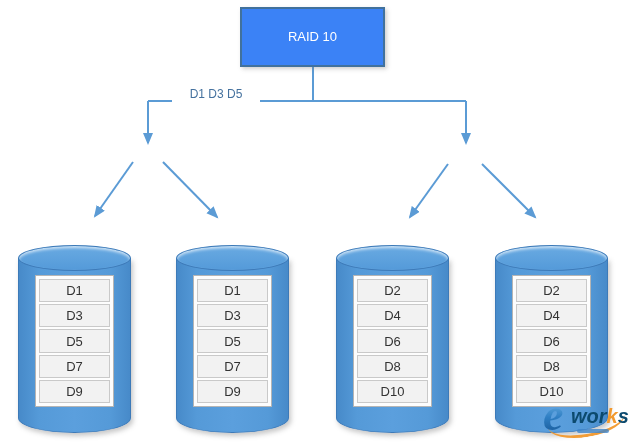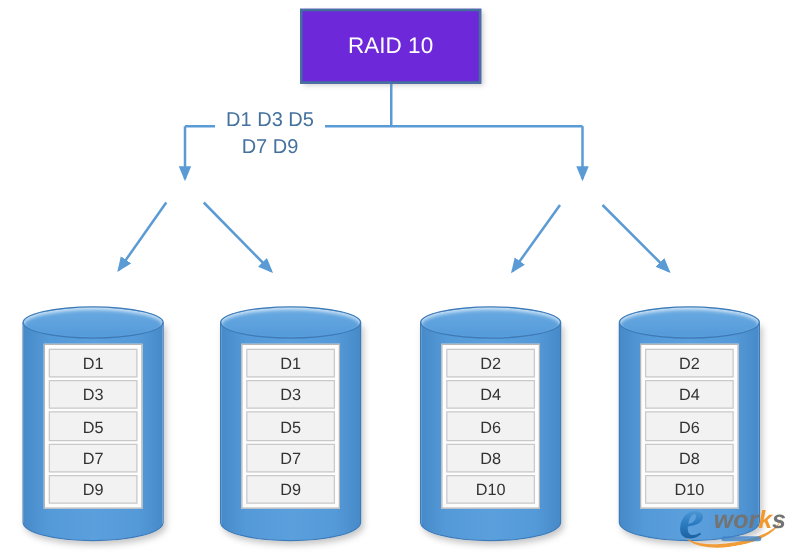--- a/index.html
+++ b/index.html
@@ -9,29 +9,29 @@
     font-family:"Liberation Sans", sans-serif;
   }
   .stage{position:absolute;inset:0;width:635px;height:445px;}
 
   
   svg.connectors{position:absolute;left:0;top:0;z-index:1;}
 
   
   .controller{
     position:absolute;left:240px;top:7px;width:145px;height:60px;z-index:2;
-    background:#6d28d9;border:2px solid #41719c;box-sizing:border-box;
+    background:#3b82f6;border:2px solid #41719c;box-sizing:border-box;
     color:#ffffff;display:flex;flex-direction:column;align-items:center;justify-content:center;
-    font-size:18px;line-height:1.55;box-shadow:2px 2px 4px rgba(120,120,120,.35);
+    font-size:13px;line-height:1.55;box-shadow:2px 2px 4px rgba(120,120,120,.35);
   }
 
   
   .branch-label{
     position:absolute;top:86px;width:84px;z-index:3;
-    text-align:center;font-size:16px;line-height:1.3;
+    text-align:center;font-size:12px;line-height:1.3;
     color:#44719e;background:#ffffff;padding:1px 2px;
   }
   .branch-label.left{left:172px;}
   .branch-label.right{left:362px;}
 
   
   .disk{position:absolute;width:113px;height:188px;top:245px;z-index:2;}
   .disk.d1{left:18px;}
   .disk.d2{left:176px;}
   .disk.d3{left:336px;}
@@ -71,21 +71,21 @@
   .wm-e{
     position:absolute;left:0;top:-12px;
     font:italic bold 46px "Liberation Serif", serif;
     background:linear-gradient(#85c4ef 10%,#2f7fc4 55%,#13518f 95%);
     -webkit-background-clip:text;background-clip:text;color:transparent;
   }
   .wm-works{
     position:absolute;left:28px;top:5px;
     font:italic bold 20px "Liberation Sans", sans-serif;letter-spacing:0;
   }
-  .wm-works .b{color:#737373;}
+  .wm-works .b{color:#0c4a6e;}
   .wm-works .o{color:#f2992e;}
   .wm-sub{
     position:absolute;left:34px;top:29px;width:32px;height:4px;
     background:#3e84c9;border-radius:2px;opacity:.8;
   }
 </style>
 </head>
 <body>
 
 <div class="stage">
@@ -107,21 +107,20 @@
       <path d="M482,164 L535,217" marker-end="url(#ah)"></path>
     </g>
   </svg>
 
   <div class="controller">
     <div>RAID 10</div>
   </div>
 
   <div class="branch-label left">
     <div>D1 D3 D5</div>
-    <div>D7 D9</div>
   </div>
 
   <div class="disk d1">
     <div class="disk-top"></div>
     <div class="disk-body"></div>
     <div class="disk-panel">
       <div class="cell">D1</div>
       <div class="cell">D3</div>
       <div class="cell">D5</div>
       <div class="cell">D7</div>

